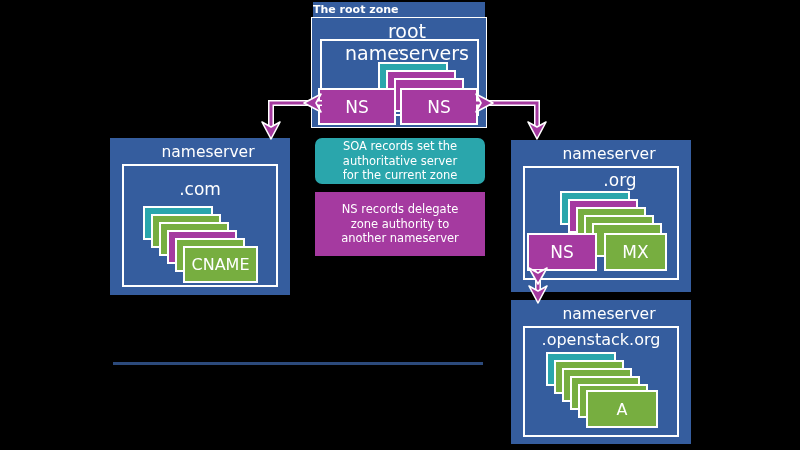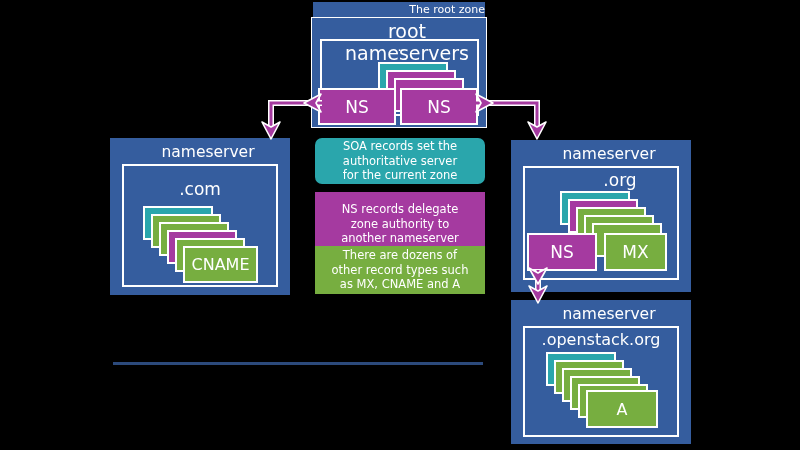--- a/index.html
+++ b/index.html
@@ -1,20 +1,20 @@
 <!DOCTYPE html>
 <html style="--background: #000000; --box_blue: #355D9E; --teal: #2AA6AC; --magenta: #A53AA0; --green: #77AE40; --divider_navy: #2C4A7C; --text: #FFFFFF;"><head>
 <meta charset="utf-8">
 <style>
   html,body{margin:0;padding:0;background:#000;}
   .canvas{position:relative;width:800px;height:450px;background:var(--background);
           font-family:"DejaVu Sans",sans-serif;color:var(--text);overflow:hidden;}
   .abs{position:absolute;box-sizing:border-box;}
   .blue{background:var(--box_blue);}
-  .titlebar{display:flex;align-items:center;justify-content:flex-end;font-size:11px;}
+  .titlebar{display:flex;align-items:center;justify-content:flex-start;font-size:11px;font-weight:bold;}
   .box-title{position:absolute;left:0;right:0;text-align:center;padding-left:16px;}
   .inner{position:absolute;border:2px solid #fff;box-sizing:border-box;}
   .zone-label{position:absolute;left:0;right:0;text-align:center;font-size:17px;}
   .stack{position:absolute;}
   .card{position:absolute;width:70px;height:34px;border:2px solid #fff;box-sizing:border-box;}
   .record{position:absolute;border:2px solid #fff;box-sizing:border-box;display:flex;
           align-items:center;justify-content:center;font-size:17px;}
   .rec-magenta{background:var(--magenta);}
   .rec-green{background:var(--green);}
   .legend{position:absolute;left:315px;width:170px;display:flex;align-items:center;
@@ -51,23 +51,20 @@
     </div>
   <div class="record rec-magenta" style="left:318px;top:88px;width:78px;height:37px;">NS</div>
   <div class="record rec-magenta" style="left:400px;top:88px;width:78px;height:37px;">NS</div>
 
   <div class="legend legend-soa" style="top:138px;height:46px;">SOA records set the
 authoritative server
 for the current zone</div>
   <div class="legend legend-ns" style="top:192px;height:64px;">NS records delegate
 zone authority to
 another nameserver</div>
-  <div class="legend legend-other" style="top:246px;height:48px;">There are dozens of
-other record types such
-as MX, CNAME and A</div>
 
   <div class="abs blue" style="left:110px;top:138px;width:180px;height:157px;">
     <div class="box-title" style="top:5px;font-size:15.5px;">nameserver</div>
     <div class="inner" style="left:12px;top:26px;width:156px;height:123px;">
       <div class="zone-label" style="top:13px;">.com</div>
     </div>
   </div>
   <div class="stack" style="left:143px;top:206px;">
       <div class="card" style="left: 0px; top: 0px; background: var(--teal);"></div>
       <div class="card" style="left: 8px; top: 8px; background: var(--green);"></div>

